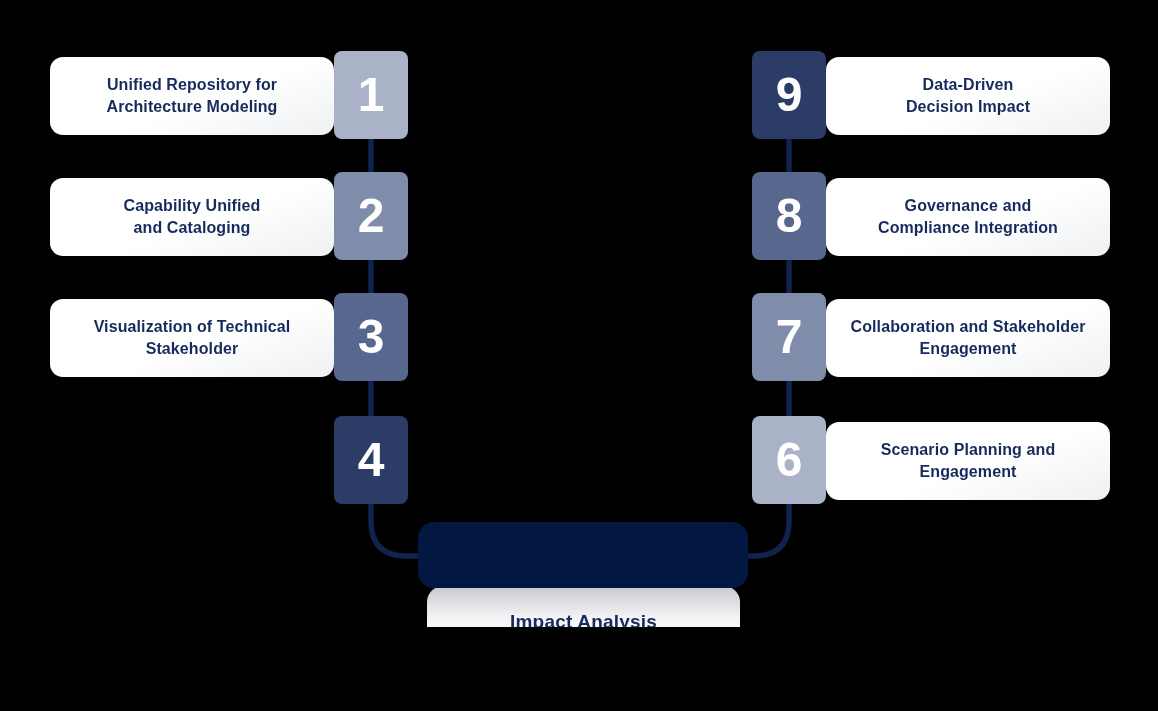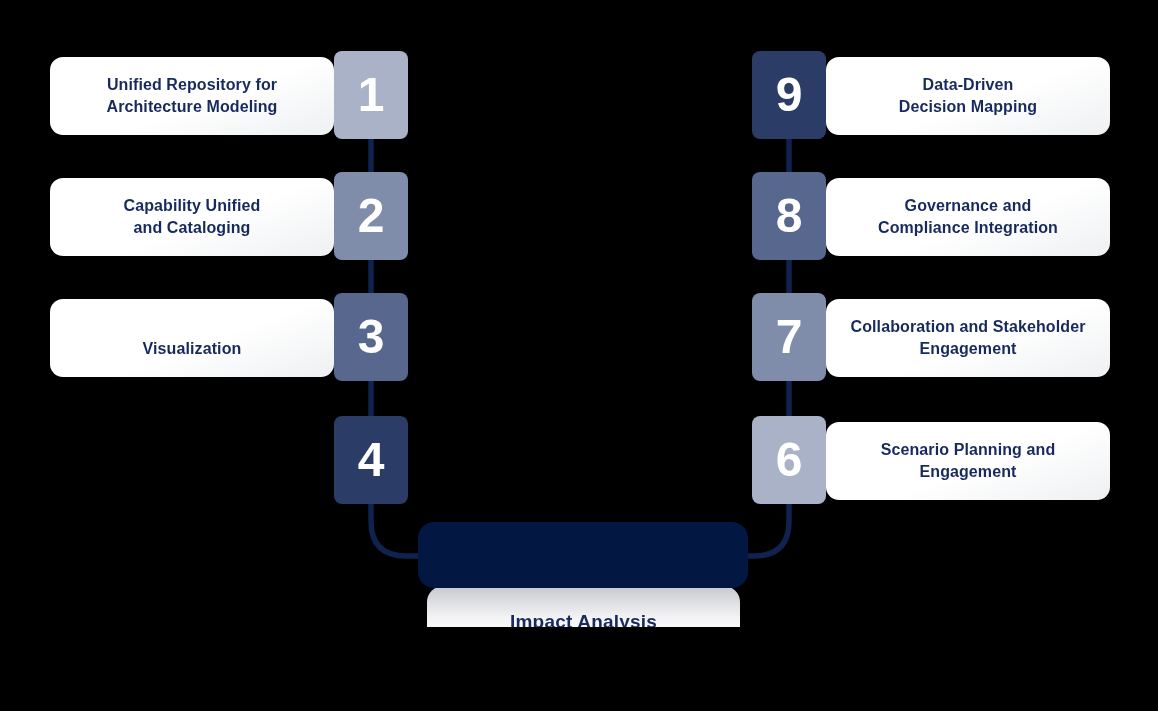--- a/index.html
+++ b/index.html
@@ -67,36 +67,36 @@
       <span>Capability Unified</span><br>
       <span>and Cataloging</span>
     </div>
   </div>
   <div class="numsq left-sq" style="top: 172px; background: rgb(127, 141, 171);">
     <span>2</span>
   </div>
 
   <div class="card left-card" style="top:299px">
     <div class="card-label">
-      <br>
-      <span>Visualization</span>
+      <span>Visualization of Technical</span><br>
+      <span>Stakeholder</span>
     </div>
   </div>
   <div class="numsq left-sq" style="top: 293px; background: rgb(87, 103, 142);">
     <span>3</span>
   </div>
 
   <div class="numsq left-sq" style="top: 416px; background: rgb(43, 61, 102);">
     <span>4</span>
   </div>
 
   <div class="card right-card" style="top:57px">
     <div class="card-label">
       <span>Data-Driven</span><br>
-      <span>Decision Mapping</span>
+      <span>Decision Impact</span>
     </div>
   </div>
   <div class="numsq right-sq" style="top: 51px; background: rgb(43, 61, 102);">
     <span>9</span>
   </div>
 
   <div class="card right-card" style="top:178px">
     <div class="card-label">
       <span>Governance and</span><br>
       <span>Compliance Integration</span>

